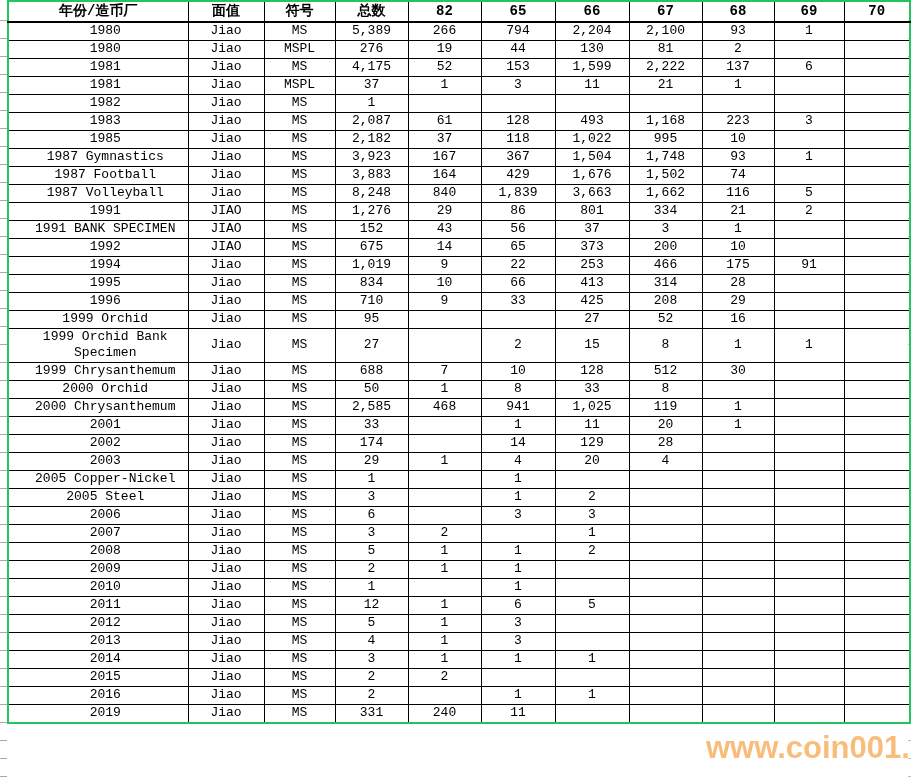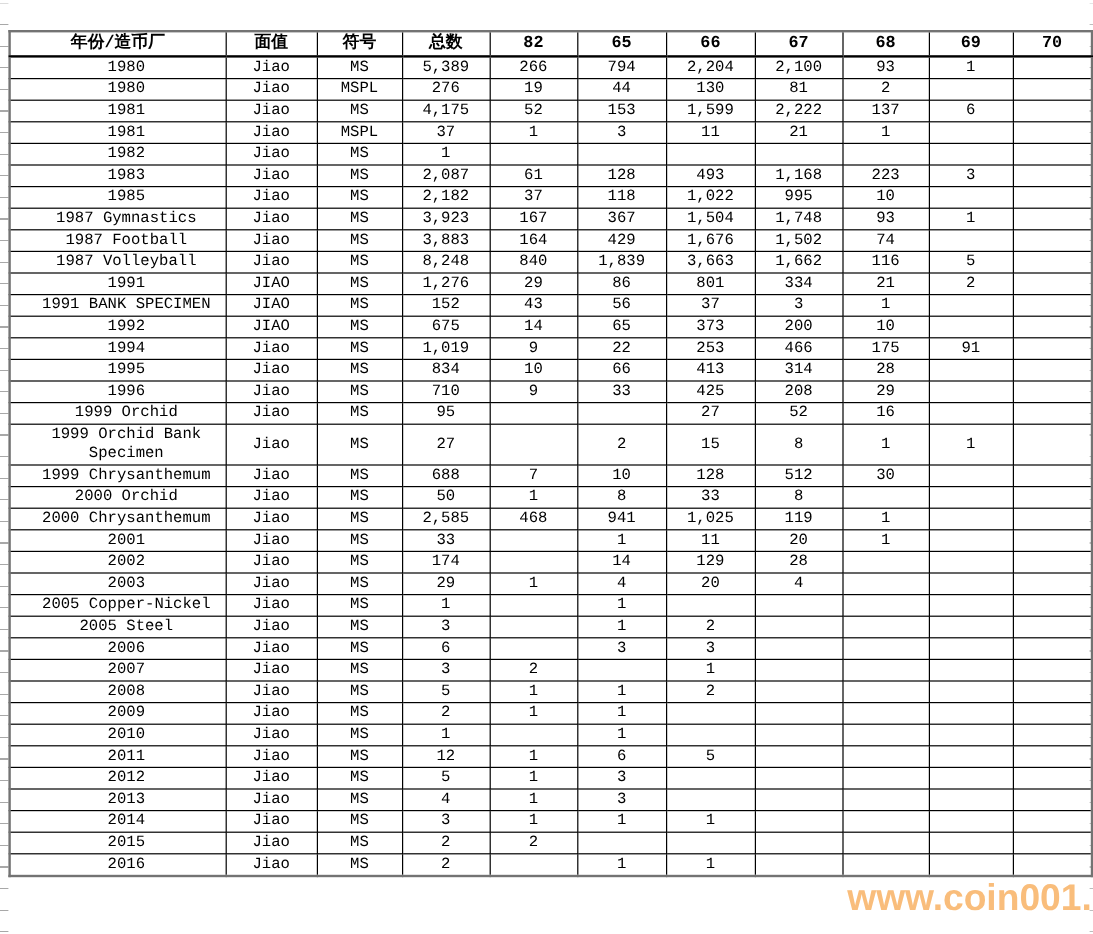--- a/index.html
+++ b/index.html
@@ -18,22 +18,21 @@
       transparent 0px, transparent 17px, #a8a8a8 17px, #a8a8a8 18px);
   }
   .edge-stubs-right {
     position:absolute; right:0; top:3px; width:3px; height:775px;
     background:repeating-linear-gradient(to bottom,
       transparent 0px, transparent 17px, #bdbdbd 17px, #bdbdbd 18px);
   }
   table.pop {
     position:absolute; left:7px; top:0;
     border-collapse:collapse; table-layout:fixed;
-    border:2px solid #737373;
-    margin-top:25px;
+    border:2px solid #22c55e;
   }
   table.pop th, table.pop td {
     border:1px solid #000;
     padding:0 2px;
     text-align:center;
     vertical-align:middle;
     font-size:13px;
     line-height:1.25;
     height:17px;
     overflow:hidden;
@@ -570,16 +569,29 @@
         <td>MS</td>
         <td>2</td>
         <td></td>
         <td>1</td>
         <td>1</td>
         <td></td>
         <td></td>
         <td></td>
         <td></td>
       </tr>
+      <tr>
+        <td class="label">2019</td>
+        <td>Jiao</td>
+        <td>MS</td>
+        <td>331</td>
+        <td>240</td>
+        <td>11</td>
+        <td></td>
+        <td></td>
+        <td></td>
+        <td></td>
+        <td></td>
+      </tr>
     </tbody>
 </table>
 
 <div class="watermark" style="color: rgb(249, 189, 123);">www.coin001.com</div>
 
 </body></html>

